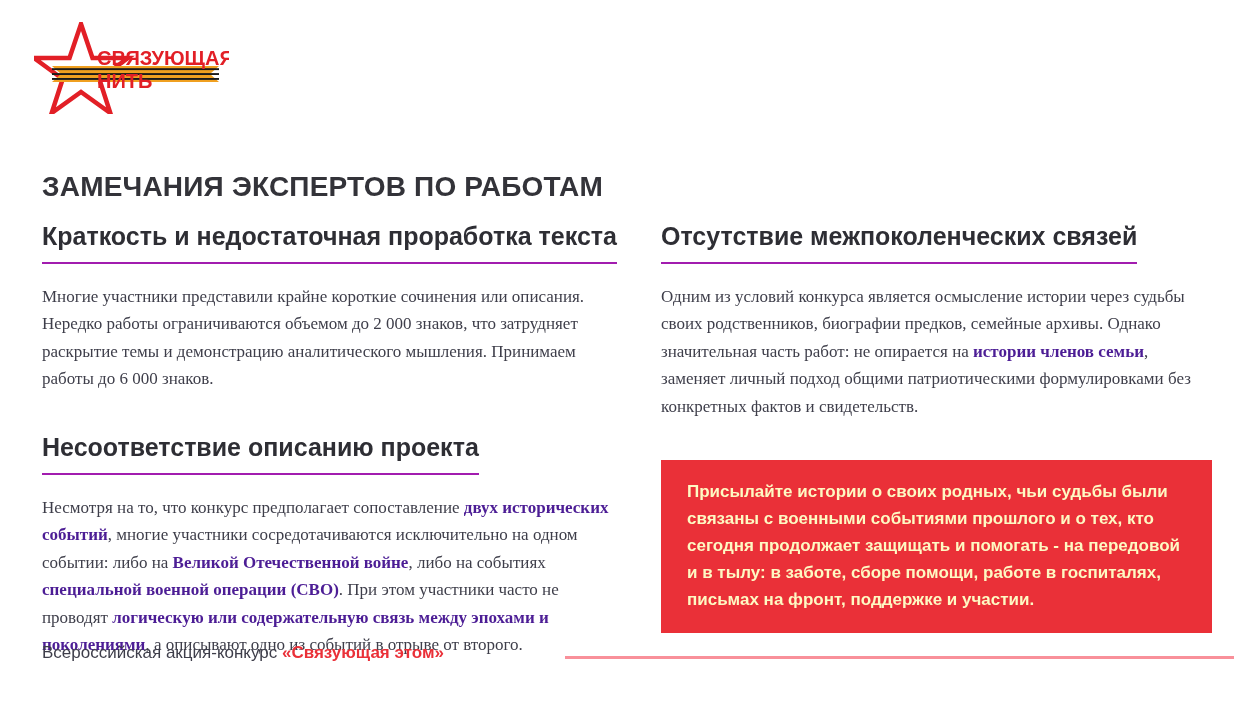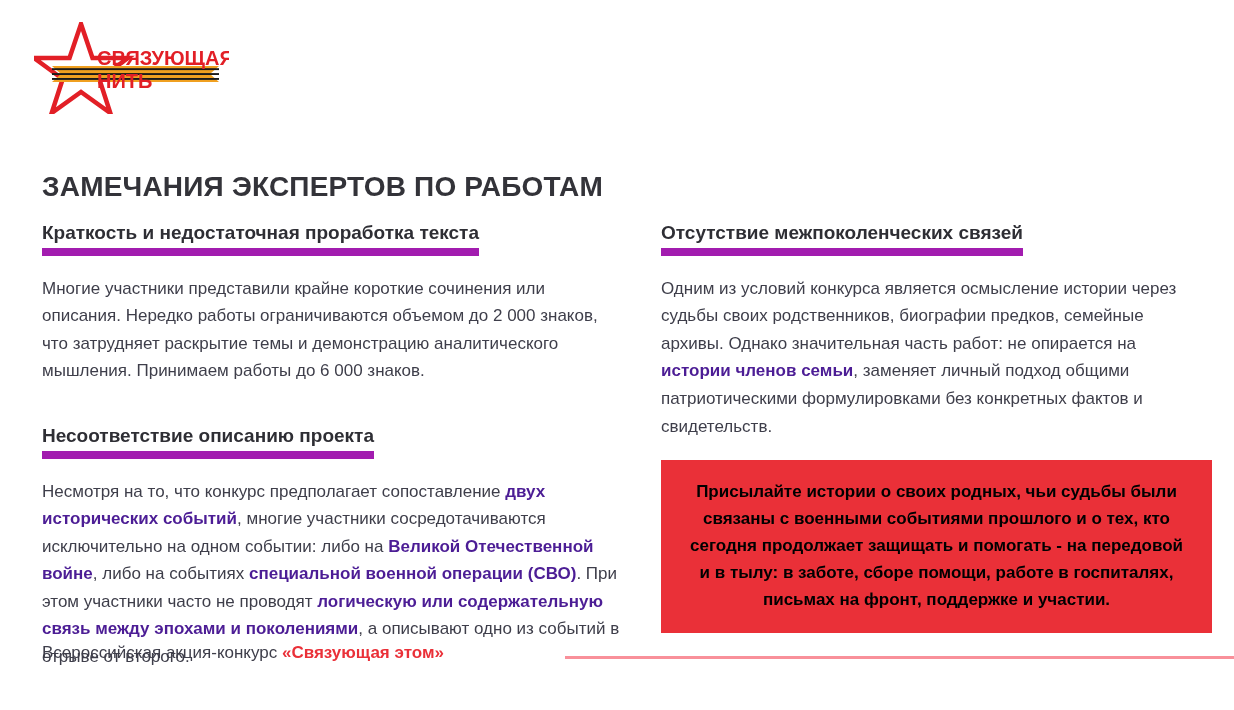--- a/index.html
+++ b/index.html
@@ -46,59 +46,60 @@
     width: 580px;
   }
   .col-right {
     position: absolute;
     left: 661px;
     top: 222px;
     width: 545px;
   }
 
   .sec-heading {
-    font-size: 19px;
+    font-size: 25px;
     font-weight: bold;
     color: #2e2e34;
     display: inline-block;
-    border-bottom: 8px solid #a21caf;
-    padding-bottom: 4px;
+    border-bottom: 2px solid #a21caf;
+    padding-bottom: 11px;
     line-height: 1.15;
     white-space: nowrap;
   }
 
   .body-text {
     font-size: 17px;
     line-height: 1.62;
     color: #3e3e4a;
     margin-top: 19px;
+    font-family: Liberation Serif, serif;
   }
   .body-text b { font-weight: bold; color: #4c1d95; }
 
   .block-gap { margin-top: 40px; }
 
   
   .callout {
     position: absolute;
     left: 661px;
     top: 460px;
     width: 551px;
     height: 173px;
     background: #ea3038;
     box-sizing: border-box;
     display: flex;
     align-items: center;
     justify-content: center;
   }
   .callout-text {
-    color: #000000;
+    color: #fef9c3;
     font-size: 17px;
     font-weight: bold;
     line-height: 1.58;
-    text-align: center;
+    text-align: left;
     padding: 0 26px;
   }
 
   
   .footer {
     position: absolute;
     left: 42px;
     top: 643px;
     font-size: 17px;
     color: #3e3e4a;

